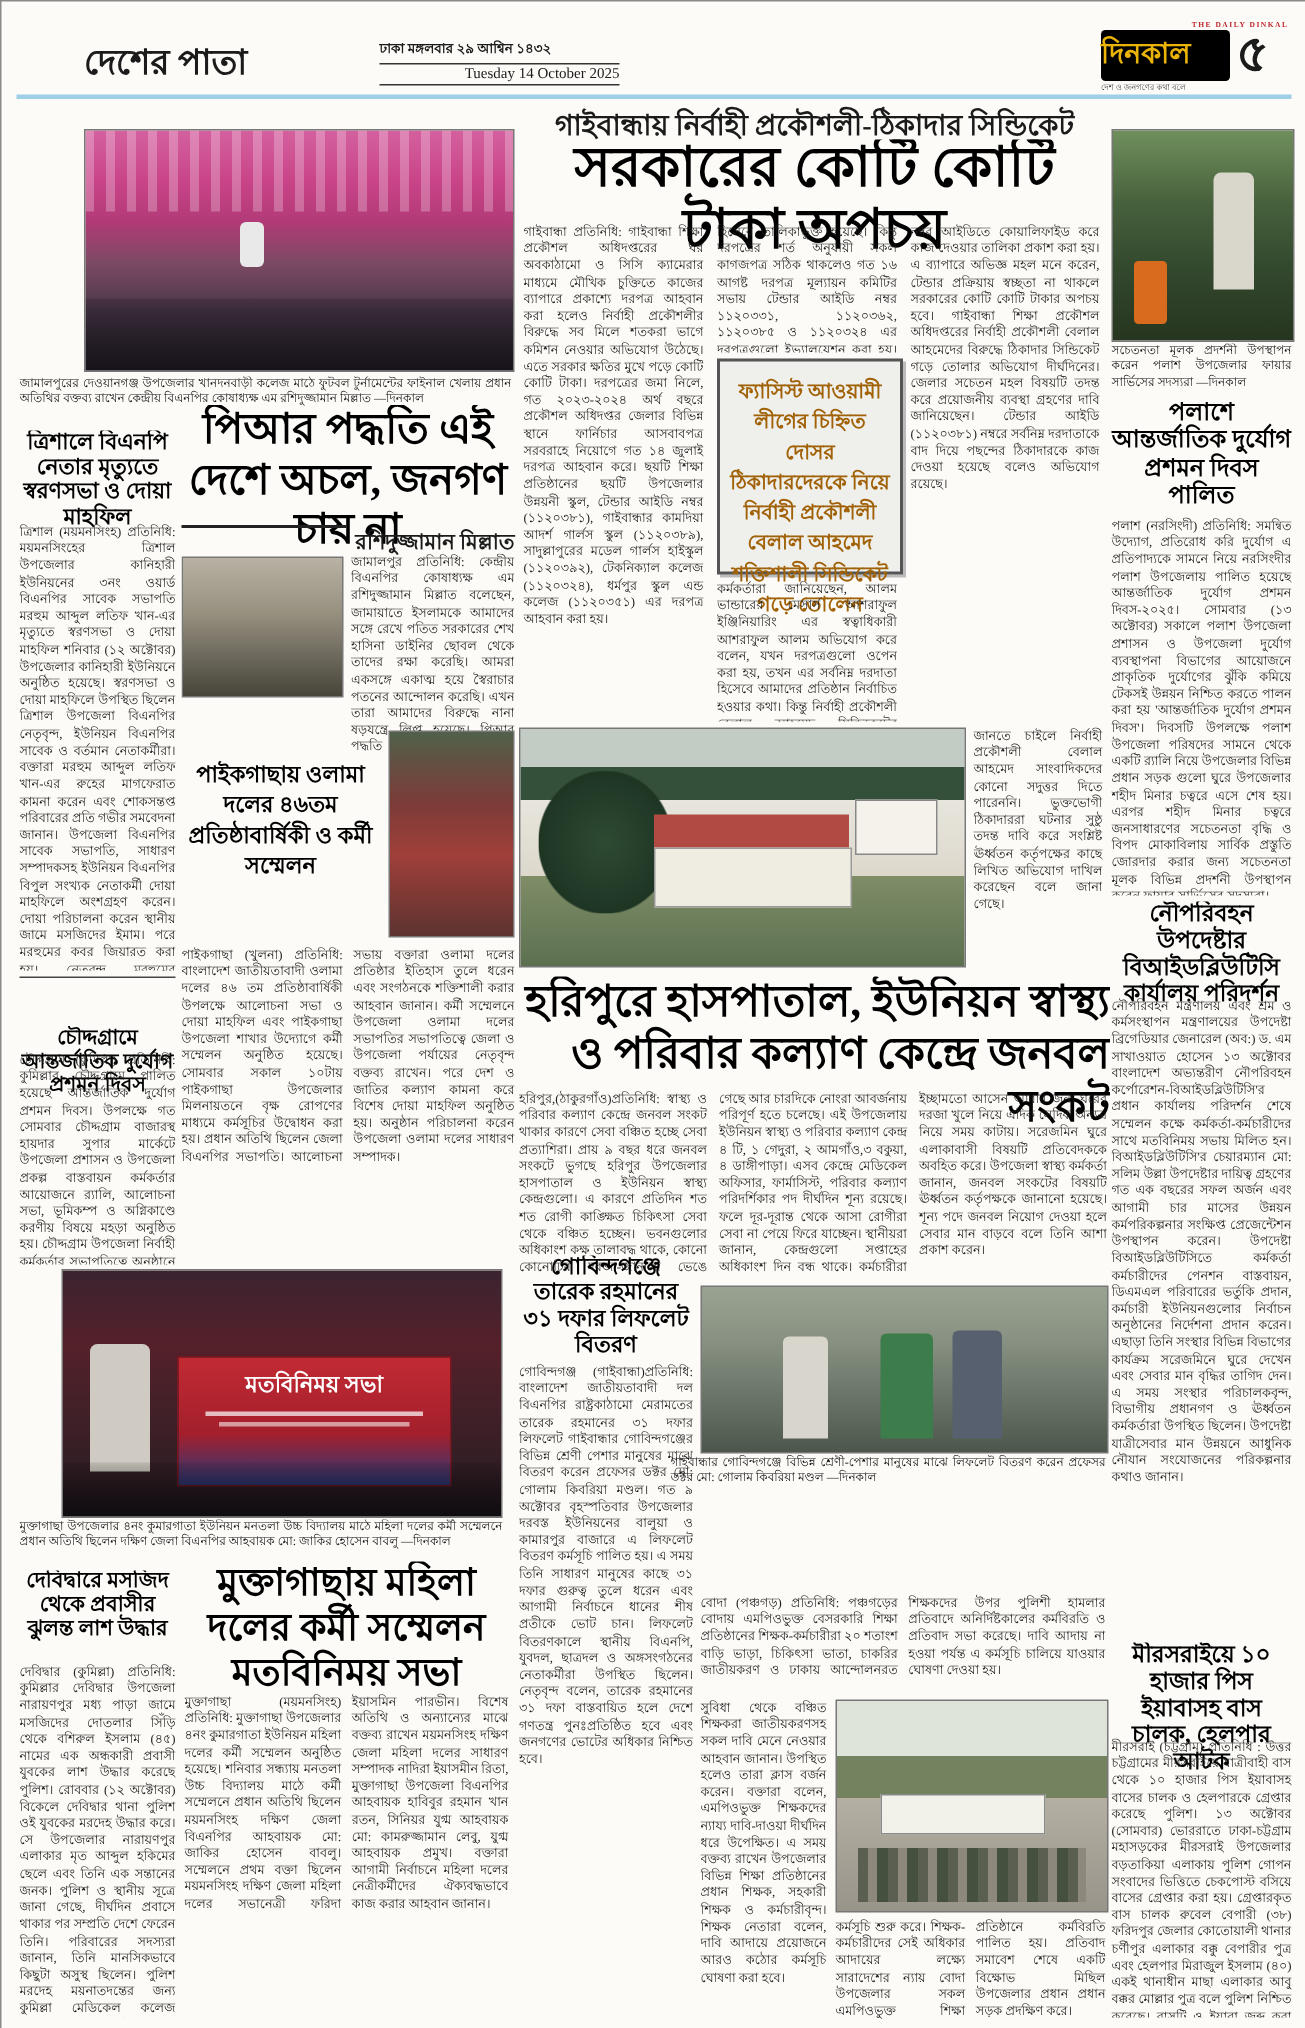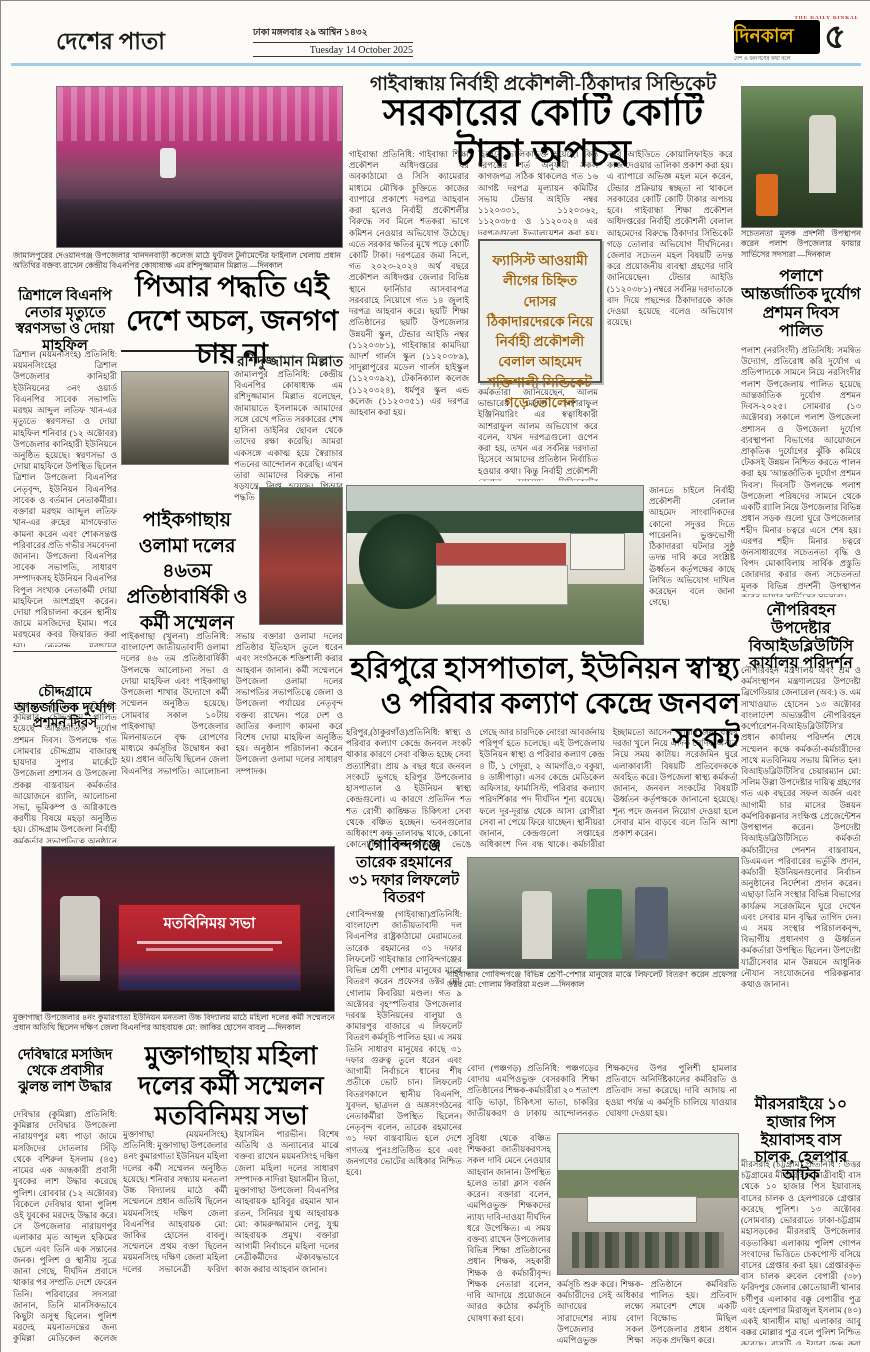--- a/index.html
+++ b/index.html
@@ -70,21 +70,21 @@
   <div class="abs byline-row" style="left:120px;top:349px;width:222px;">
     <div class="line"></div>
     <div class="byline-name">রশিদুজ্জামান মিল্লাত</div>
   </div>
   <div class="abs" style="left:120px;top:368px;width:222px;height:132px;overflow:hidden;">
     <div class="photo" style="float:left;width:106px;height:92px;margin:2px 5px 2px 0;background:linear-gradient(180deg,#b9b2a4 0%,#97907f 40%,#6e6a5e 70%,#474439 100%);"></div>
     <div class="body-txt" style="height:132px;">জামালপুর প্রতিনিধি: কেন্দ্রীয় বিএনপির কোষাধ্যক্ষ এম রশিদুজ্জামান মিল্লাত বলেছেন, জামায়াতে ইসলামকে আমাদের সঙ্গে রেখে পতিত সরকারের শেখ হাসিনা ডাইনির ছোবল থেকে তাদের রক্ষা করেছি। আমরা একসঙ্গে একাত্ম হয়ে স্বৈরাচার পতনের আন্দোলন করেছি। এখন তারা আমাদের বিরুদ্ধে নানা ষড়যন্ত্রে লিপ্ত হয়েছে। পিআর পদ্ধতি এই দেশে অচল, জনগণ এটা চায় না। সোমবার জামালপুরের দেওয়ানগঞ্জ উপজেলার খানদনবাড়ী কলেজ মাঠে ফুটবল টুর্নামেন্টের ফাইনাল খেলায় প্রধান অতিথির বক্তব্যে তিনি এসব কথা বলেন। তিনি আরও বলেন, আগামী নির্বাচনে ধানের শীষের পক্ষে গণজোয়ার সৃষ্টি হয়েছে। জনগণের ভোটের অধিকার ফিরিয়ে দিতে বিএনপি নিরলসভাবে কাজ করে যাচ্ছে। অনুষ্ঠানে স্থানীয় বিএনপি ও অঙ্গসংগঠনের নেতাকর্মীসহ বিপুল সংখ্যক ক্রীড়ামোদী দর্শক উপস্থিত ছিলেন।</div>
   </div>
 
   <div class="abs photo" style="left:258px;top:486px;width:82px;height:136px;background:linear-gradient(180deg,#50614a 0%,#7c3b38 35%,#a03f3a 60%,#5d3330 100%);"></div>
-  <div class="abs headline" style="left:120px;top:506px;width:132px;font-size:19px;line-height:1.35;">পাইকগাছায় ওলামা দলের ৪৬তম প্রতিষ্ঠাবার্ষিকী ও কর্মী সম্মেলন</div>
+  <div class="abs headline" style="left:120px;top:506px;width:132px;font-size:15px;line-height:1.35;">পাইকগাছায় ওলামা দলের ৪৬তম প্রতিষ্ঠাবার্ষিকী ও কর্মী সম্মেলন</div>
   <div class="abs body-txt cols2" style="left:120px;top:630px;width:222px;height:212px;">পাইকগাছা (খুলনা) প্রতিনিধি: বাংলাদেশ জাতীয়তাবাদী ওলামা দলের ৪৬ তম প্রতিষ্ঠাবার্ষিকী উপলক্ষে আলোচনা সভা ও দোয়া মাহফিল এবং পাইকগাছা উপজেলা শাখার উদ্যোগে কর্মী সম্মেলন অনুষ্ঠিত হয়েছে। সোমবার সকাল ১০টায় পাইকগাছা উপজেলার মিলনায়তনে বৃক্ষ রোপণের মাধ্যমে কর্মসূচির উদ্বোধন করা হয়। প্রধান অতিথি ছিলেন জেলা বিএনপির সভাপতি। আলোচনা সভায় বক্তারা ওলামা দলের প্রতিষ্ঠার ইতিহাস তুলে ধরেন এবং সংগঠনকে শক্তিশালী করার আহবান জানান। কর্মী সম্মেলনে উপজেলা ওলামা দলের সভাপতির সভাপতিত্বে জেলা ও উপজেলা পর্যায়ের নেতৃবৃন্দ বক্তব্য রাখেন। পরে দেশ ও জাতির কল্যাণ কামনা করে বিশেষ দোয়া মাহফিল অনুষ্ঠিত হয়। অনুষ্ঠান পরিচালনা করেন উপজেলা ওলামা দলের সাধারণ সম্পাদক।</div>
 
   <div class="abs kicker" style="left:348px;top:68px;width:388px;font-size:19px;">গাইবান্ধায় নির্বাহী প্রকৌশলী-ঠিকাদার সিন্ডিকেট</div>
   <div class="abs headline" style="left:345px;top:92px;width:394px;font-size:37px;line-height:1.1;">সরকারের কোটি কোটি টাকা অপচয়</div>
 
   <div class="abs body-txt" style="left:348px;top:148px;width:120px;height:332px;">গাইবান্ধা প্রতিনিধি: গাইবান্ধা শিক্ষা প্রকৌশল অধিদপ্তরের ঘর অবকাঠামো ও সিসি ক্যামেরার মাধ্যমে মৌখিক চুক্তিতে কাজের ব্যাপারে প্রকাশ্যে দরপত্র আহবান করা হলেও নির্বাহী প্রকৌশলীর বিরুদ্ধে সব মিলে শতকরা ভাগে কমিশন নেওয়ার অভিযোগ উঠেছে। এতে সরকার ক্ষতির মুখে পড়ে কোটি কোটি টাকা। দরপত্রের জমা নিলে, গত ২০২৩-২০২৪ অর্থ বছরে প্রকৌশল অধিদপ্তর জেলার বিভিন্ন স্থানে ফার্নিচার আসবাবপত্র সরবরাহে নিয়োগে গত ১৪ জুলাই দরপত্র আহবান করে। ছয়টি শিক্ষা প্রতিষ্ঠানের ছয়টি উপজেলার উন্নয়নী স্কুল, টেন্ডার আইডি নম্বর (১১২০৩৮১), গাইবান্ধার কামদিয়া আদর্শ গার্লস স্কুল (১১২০৩৮৯), সাদুল্লাপুরের মডেল গার্লস হাইস্কুল (১১২০৩৯২), টেকনিক্যাল কলেজ (১১২০৩২৪), ধর্মপুর স্কুল এন্ড কলেজ (১১২০৩৫১) এর দরপত্র আহবান করা হয়।</div>
   <div class="abs body-txt" style="left:477px;top:148px;width:120px;height:86px;">হিসেবে তালিকাভুক্ত হয়েছে। কিন্তু দরপত্রের শর্ত অনুযায়ী সকল কাগজপত্র সঠিক থাকলেও গত ১৬ আগষ্ট দরপত্র মূল্যায়ন কমিটির সভায় টেন্ডার আইডি নম্বর ১১২০৩৩১, ১১২০৩৬২, ১১২০৩৮৫ ও ১১২০৩২৪ এর দরপত্রগুলো ইভ্যালুয়েশন করা হয়। এরপর গত ২২ আগস্ট নোটিশের একটি পত্রের মাধ্যমে ফার্নিচার সামগ্রী সরবরাহের অভিযোগে ঠিকাদারদের ভিডিও যাচাই করতে নির্দেশ দেন প্রধান কার্যালয়ের অনলাইন টেন্ডার ডকুমেন্ট যাচাইয়ে ঠিকাদারদের অভিযোগের সত্যতা মিলেছে।</div>
   <div class="abs pullquote" style="left:477px;top:238px;width:108px;height:120px;">ফ্যাসিস্ট আওয়ামী লীগের চিহ্নিত দোসর ঠিকাদারদেরকে নিয়ে নির্বাহী প্রকৌশলী বেলাল আহমেদ শক্তিশালী সিন্ডিকেট গড়ে তোলেন</div>
   <div class="abs body-txt" style="left:477px;top:386px;width:120px;height:94px;">কর্মকর্তারা জানিয়েছেন, আলম ভান্ডারের মেসার্স আশরাফুল ইঞ্জিনিয়ারিং এর স্বত্বাধিকারী আশরাফুল আলম অভিযোগ করে বলেন, যখন দরপত্রগুলো ওপেন করা হয়, তখন এর সর্বনিম্ন দরদাতা হিসেবে আমাদের প্রতিষ্ঠান নির্বাচিত হওয়ার কথা। কিন্তু নির্বাহী প্রকৌশলী বেলাল আহমেদ সিন্ডিকেটের ঠিকাদারদের কাজ পাইয়ে দিতে নানা অজুহাতে আমাদের দরপত্র বাতিল করে দেন।</div>
   <div class="abs body-txt" style="left:606px;top:148px;width:126px;height:332px;">নম্বর আইডিতে কোয়ালিফাইড করে কাজ দেওয়ার তালিকা প্রকাশ করা হয়। এ ব্যাপারে অভিজ্ঞ মহল মনে করেন, টেন্ডার প্রক্রিয়ায় স্বচ্ছতা না থাকলে সরকারের কোটি কোটি টাকার অপচয় হবে। গাইবান্ধা শিক্ষা প্রকৌশল অধিদপ্তরের নির্বাহী প্রকৌশলী বেলাল আহমেদের বিরুদ্ধে ঠিকাদার সিন্ডিকেট গড়ে তোলার অভিযোগ দীর্ঘদিনের। জেলার সচেতন মহল বিষয়টি তদন্ত করে প্রয়োজনীয় ব্যবস্থা গ্রহণের দাবি জানিয়েছেন। টেন্ডার আইডি (১১২০৩৮১) নম্বরে সর্বনিম্ন দরদাতাকে বাদ দিয়ে পছন্দের ঠিকাদারকে কাজ দেওয়া হয়েছে বলেও অভিযোগ রয়েছে।</div>

